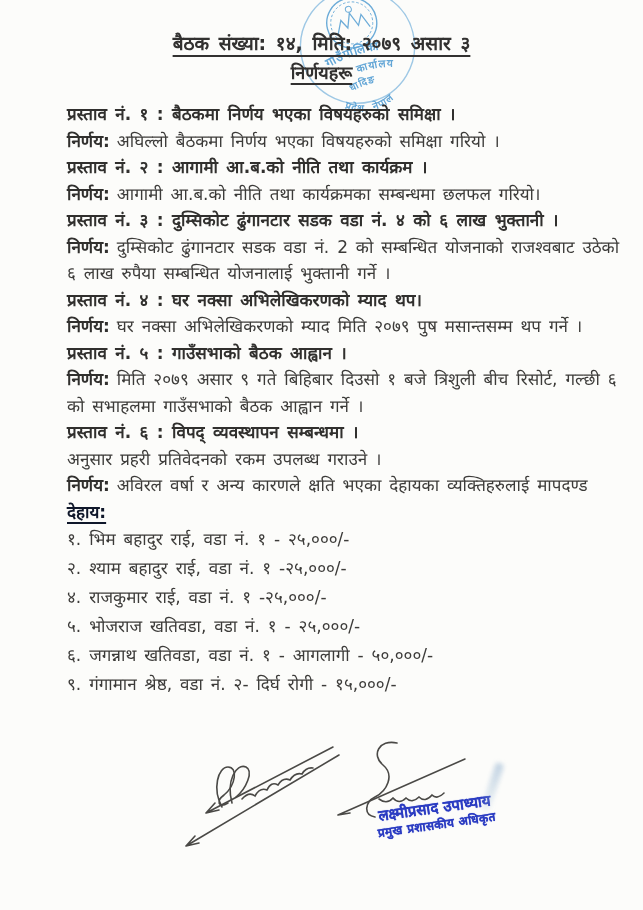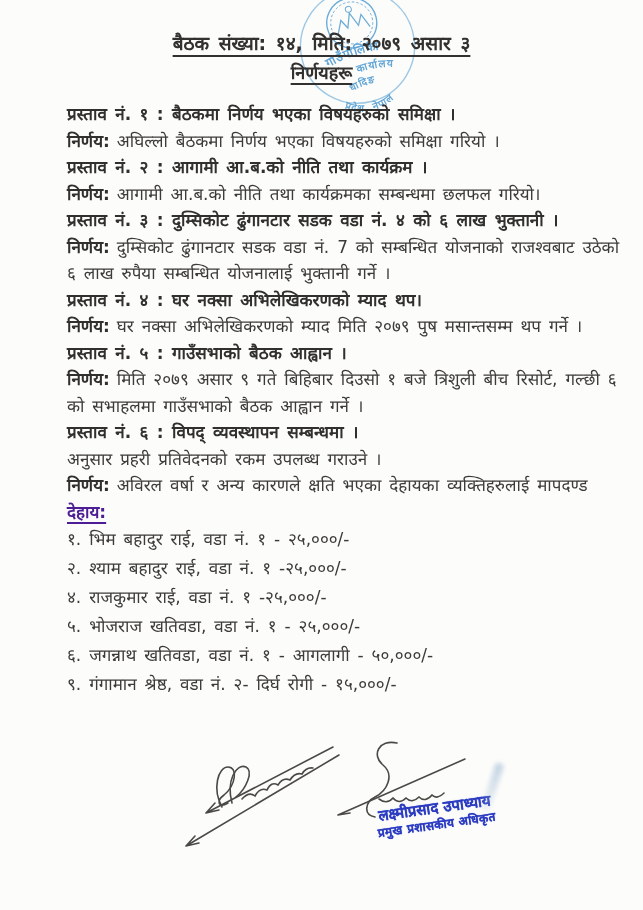--- a/index.html
+++ b/index.html
@@ -45,21 +45,21 @@
   .content{
     position:absolute;left:67px;top:101px;width:568px;
     font-size:17px;line-height:26.5px;
     word-spacing:2.5px;
     color:#3c3b39;
   }
   .line{white-space:nowrap;}
   .bold{font-weight:700;color:#31302e;}
   .dlabel{font-weight:700;color:#31302e;margin-right:7px;text-align:right;}
   .dehay{
-    font-weight:700;color:#4c1d95;
+    font-weight:700;color:#0f172a;
     text-decoration:underline;text-underline-offset:4px;text-decoration-thickness:1.5px;
     display:inline-block;
   }
   .blist{line-height:29px;}
   
   .sig{position:absolute;pointer-events:none;}
   .sig path{fill:none;stroke:#4a4946;stroke-width:1.6;stroke-linecap:round;}
   .officer-stamp{
     position:absolute;left:338px;top:799px;width:195px;
     transform:rotate(-8deg);
@@ -114,21 +114,21 @@
       <div class="line"><span class="dlabel">निर्णय:</span><span>अघिल्लो बैठकमा निर्णय भएका विषयहरुको समिक्षा गरियो ।</span></div>
     </div>
 
     <div>
       <div class="line bold">प्रस्ताव नं. २ : आगामी आ.ब.को नीति तथा कार्यक्रम ।</div>
       <div class="line"><span class="dlabel">निर्णय:</span><span>आगामी आ.ब.को नीति तथा कार्यक्रमका सम्बन्धमा छलफल गरियो।</span></div>
     </div>
 
     <div>
       <div class="line bold">प्रस्ताव नं. ३ : दुम्सिकोट ढुंगानटार सडक वडा नं. ४ को ६ लाख भुक्तानी ।</div>
-      <div class="line"><span class="dlabel">निर्णय:</span><span>दुम्सिकोट ढुंगानटार सडक वडा नं. 7 को सम्बन्धित योजनाको राजश्वबाट उठेको</span></div>
+      <div class="line"><span class="dlabel">निर्णय:</span><span>दुम्सिकोट ढुंगानटार सडक वडा नं. 2 को सम्बन्धित योजनाको राजश्वबाट उठेको</span></div>
       <div class="line">६ लाख रुपैया सम्बन्धित योजनालाई भुक्तानी गर्ने ।</div>
     </div>
 
     <div>
       <div class="line bold">प्रस्ताव नं. ४ : घर नक्सा अभिलेखिकरणको म्याद थप।</div>
       <div class="line"><span class="dlabel">निर्णय:</span><span>घर नक्सा अभिलेखिकरणको म्याद मिति २०७९ पुष मसान्तसम्म थप गर्ने ।</span></div>
     </div>
 
     <div>
       <div class="line bold">प्रस्ताव नं. ५ :  गाउँसभाको बैठक आह्वान ।</div>

